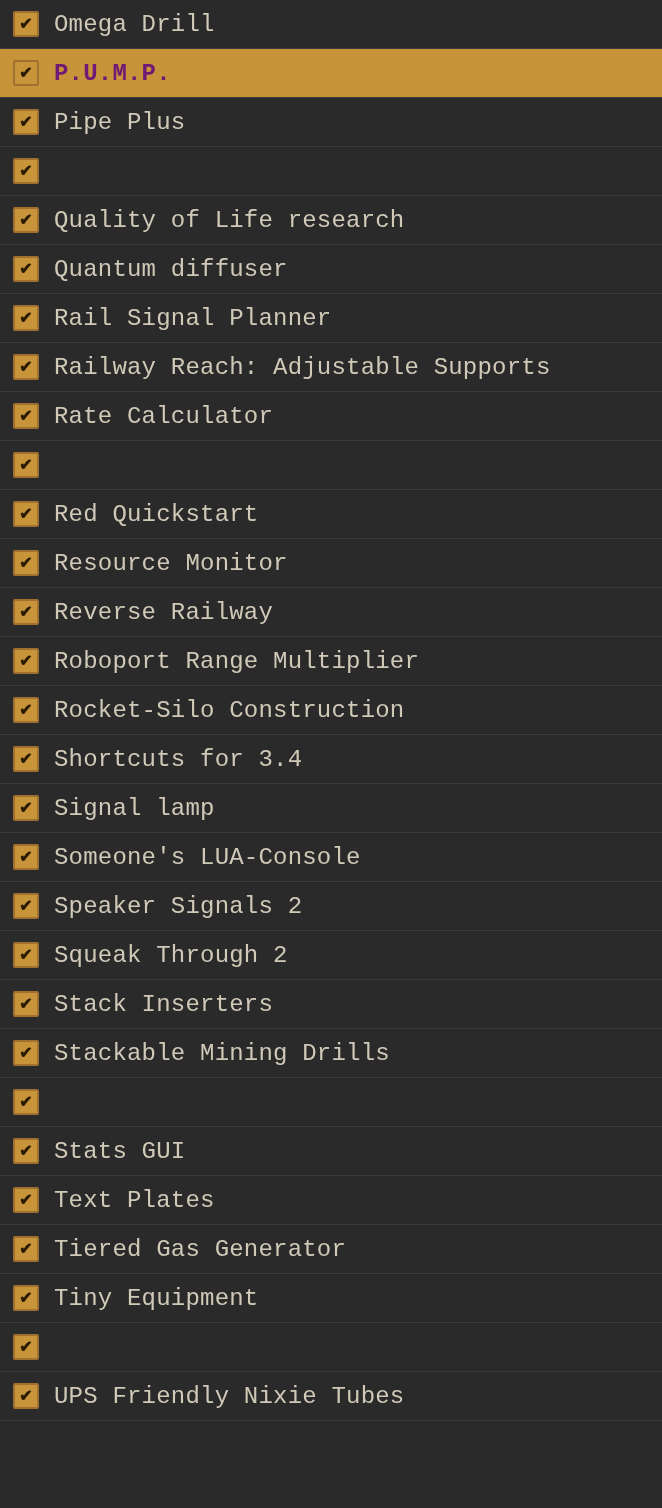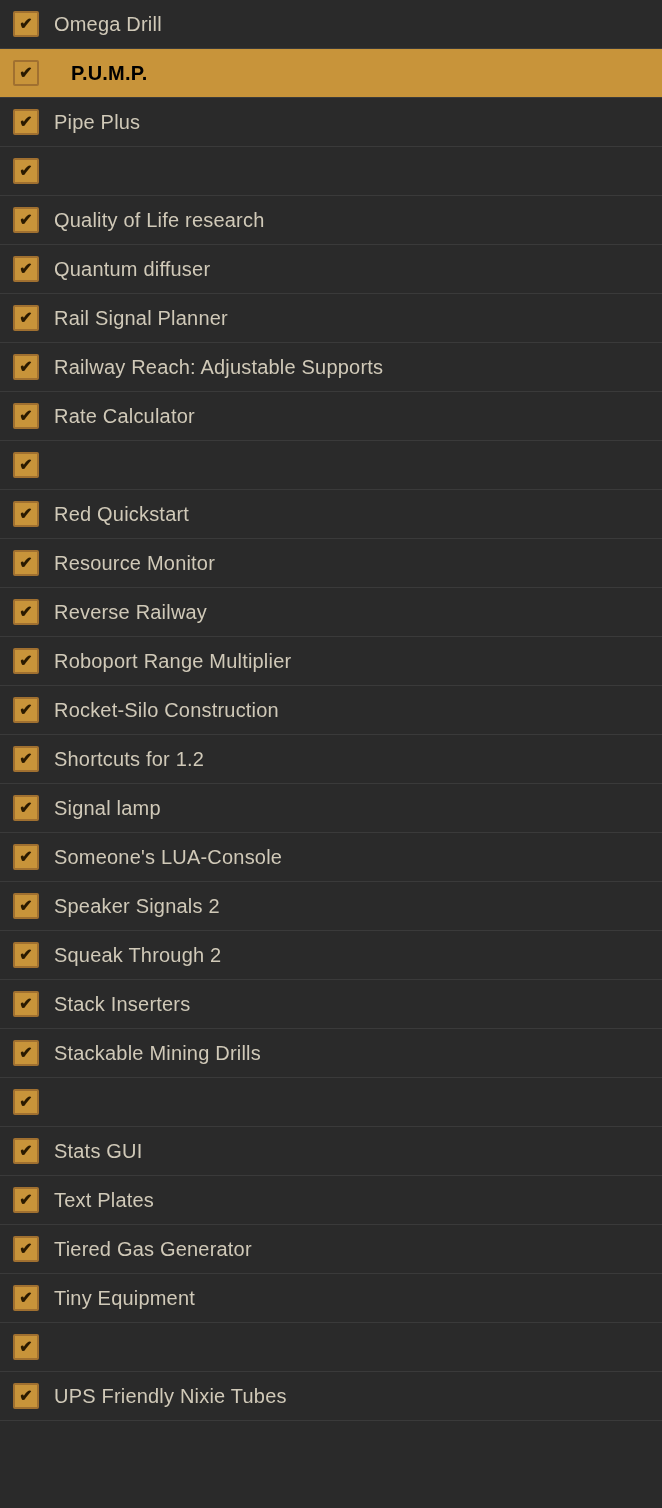--- a/index.html
+++ b/index.html
@@ -26,23 +26,22 @@
       border-bottom: 1px solid #3a3a3a;
       cursor: pointer;
       padding: 0 8px;
     }
 
     .list-item.highlighted {
       background-color: #c8943a;
     }
 
     .list-item.highlighted .item-label {
-      color: #000000;
+      color: #701a75;
       font-weight: 600;
-      margin-left: 17px;
     }
 
     .checkbox-wrap {
       width: 36px;
       height: 36px;
       min-width: 36px;
       display: flex;
       align-items: center;
       justify-content: center;
       margin-right: 10px;
@@ -60,24 +59,25 @@
     }
 
     .checkbox-box .checkmark {
       color: #2a1a00;
       font-size: 16px;
       font-weight: bold;
       line-height: 1;
     }
 
     .item-label {
-      font-size: 20px;
+      font-size: 24px;
       color: #d0c9b8;
       font-weight: 400;
       letter-spacing: 0.2px;
+      font-family: Liberation Mono, monospace;
     }
   </style>
 </head>
 <body>
 
 <div class="list-container">
     <div class="list-item">
       <div class="checkbox-wrap">
         <div class="checkbox-box">
           <span class="checkmark">✔</span>
@@ -194,21 +194,21 @@
         </div>
       </div>
       <span class="item-label">Rocket-Silo Construction</span>
     </div>
     <div class="list-item">
       <div class="checkbox-wrap">
         <div class="checkbox-box">
           <span class="checkmark">✔</span>
         </div>
       </div>
-      <span class="item-label">Shortcuts for 1.2</span>
+      <span class="item-label">Shortcuts for 3.4</span>
     </div>
     <div class="list-item">
       <div class="checkbox-wrap">
         <div class="checkbox-box">
           <span class="checkmark">✔</span>
         </div>
       </div>
       <span class="item-label">Signal lamp</span>
     </div>
     <div class="list-item">

